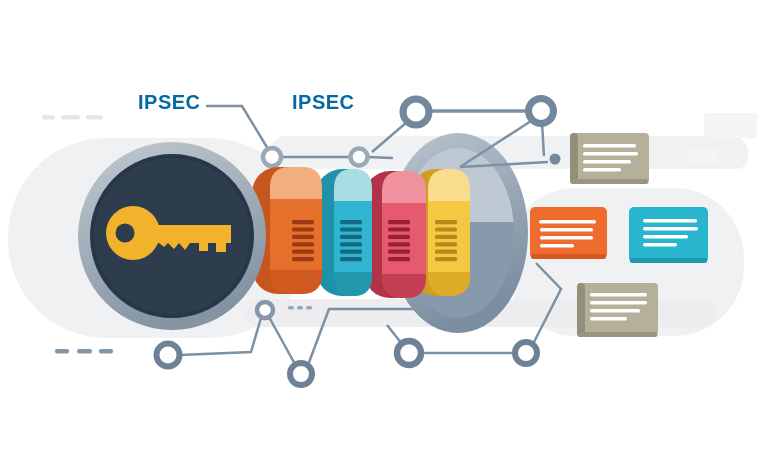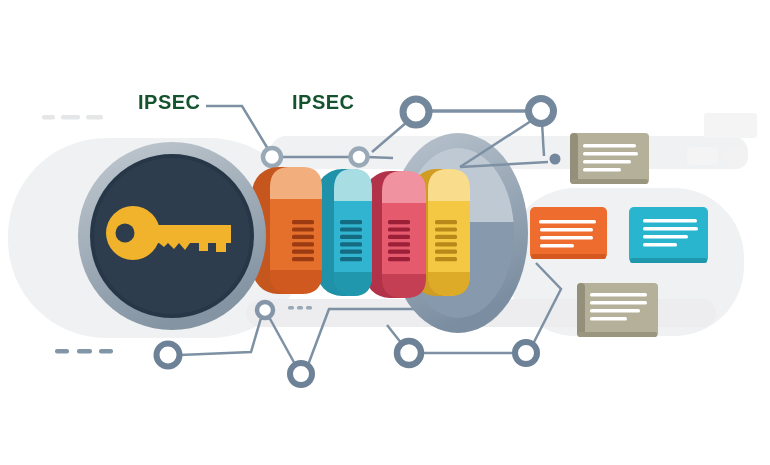--- a/index.html
+++ b/index.html
@@ -1,20 +1,20 @@
 <!DOCTYPE html>
 <html><head>
 <meta charset="utf-8">
 <style>
   html,body{margin:0;padding:0;background:#fff;}
   .stage{position:relative;width:770px;height:465px;background:#ffffff;overflow:hidden;
          font-family:"Liberation Sans", sans-serif;}
   .stage svg{position:absolute;left:0;top:0;}
   .ipsec-label{position:absolute;top:91px;font-weight:700;font-size:20px;line-height:22px;
-               color:#14532d;letter-spacing:0.5px;user-select:none;}
+               color:#0369a1;letter-spacing:0.5px;user-select:none;}
   .ipsec-label.left{left:138px;}
   .ipsec-label.right{left:292px;}
 </style>
 </head>
 <body>
 
 <div class="stage">
 
 <svg width="770" height="465" viewBox="0 0 770 465">
   <defs>

